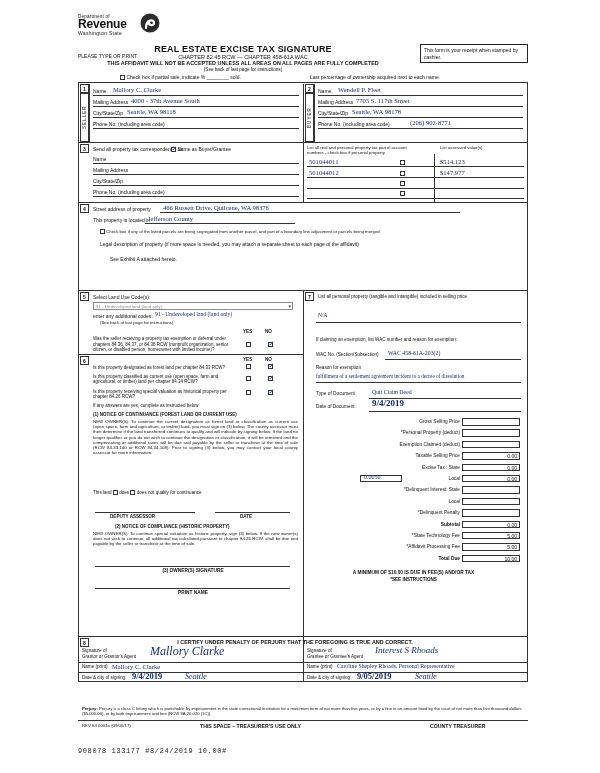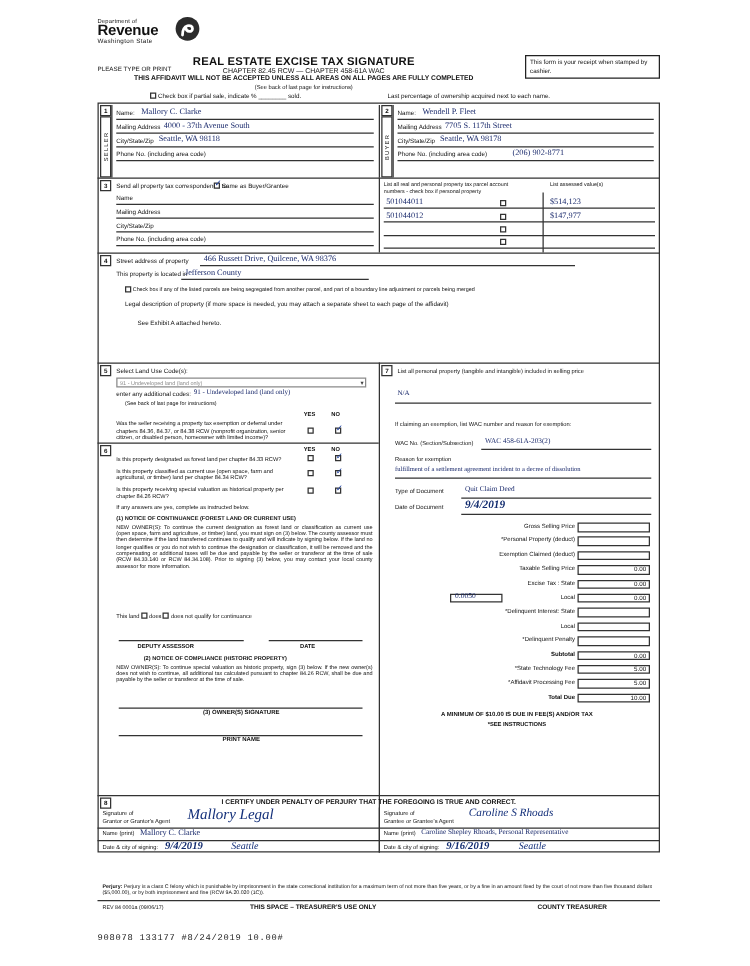--- a/index.html
+++ b/index.html
@@ -45,21 +45,21 @@
     position:absolute; width:9px; border:1px solid #333;
     font-size:4.6px; letter-spacing:1px; writing-mode:vertical-rl; text-orientation:mixed;
     text-align:center; display:flex; align-items:center; justify-content:center;
     transform:rotate(180deg);
   }
   .lbl { position:absolute; font-size:5px; }
   .hand {
     font-family:"Liberation Serif", serif;
     font-size:6.6px; color:#1a2a6c;
   }
-  .hand-b { font-family:"Liberation Serif", serif; font-size:6.6px; color:#102a6e; font-weight:bold;font-style:italic;}
+  .hand-b { font-family:"Liberation Serif", serif; font-size:6.6px; color:#102a6e; font-weight:bold;}
   .hline { position:absolute; background:#333; height:1px; }
   .vline { position:absolute; background:#333; width:1px; }
 
   .chk {
     display:inline-block; width:5px; height:5px; border:1px solid #333;
     vertical-align:-1px; background:#fff; position:relative;
   }
   .chk.on::after {
     content:"✓"; position:absolute; left:-0.4px; top:-3.2px; font-size:7px; color:#123; line-height:7px;
   }
@@ -383,38 +383,38 @@
   <div class="hline" style="left:78px; top:636px; width:450px;"></div>
   <div class="num" style="left:80px; top:638px;">8</div>
   <div class="lbl b ctr" style="left:95px; top:639px; width:400px; font-size:5.4px;">I CERTIFY UNDER PENALTY OF PERJURY THAT THE FOREGOING IS TRUE AND CORRECT.</div>
 
   <div class="vline" style="left:303px; top:646px; height:36px;"></div>
   <div class="hline" style="left:78px; top:662px; width:450px;"></div>
   <div class="hline" style="left:78px; top:672px; width:450px;"></div>
 
   <div class="lbl" style="left:82px; top:648px; white-space:pre-line; line-height:5.6px; font-size:4.6px;">Signature of
 Grantor or Grantor's Agent</div>
-  <div class="sig" style="position:absolute; left:150px; top:644px; font-size:12px;">Mallory Legal</div>
+  <div class="sig" style="position:absolute; left:150px; top:644px; font-size:12px;">Mallory Clarke</div>
 
   <div class="lbl" style="left:307px; top:648px; white-space:pre-line; line-height:5.6px; font-size:4.6px;">Signature of
 Grantee or Grantee's Agent</div>
-  <div class="sig" style="position:absolute; left:375px; top:645px; font-size:9px;">Caroline S Rhoads</div>
+  <div class="sig" style="position:absolute; left:375px; top:645px; font-size:9px;">Interest S Rhoads</div>
 
   <div class="lbl" style="left:82px; top:664px; font-size:4.6px;">Name (print)</div>
   <div class="hand" style="position:absolute; left:112px; top:663px;">Mallory C. Clarke</div>
 
   <div class="lbl" style="left:307px; top:664px; font-size:4.6px;">Name (print)</div>
   <div class="hand" style="position:absolute; left:337px; top:663px; font-size:5.8px;">Caroline Shepley Rhoads, Personal Representative</div>
 
   <div class="lbl" style="left:82px; top:675px; font-size:4.6px;">Date &amp; city of signing:</div>
   <div class="hand-b" style="position:absolute; left:132px; top:671px; font-size:8.5px;">9/4/2019</div>
   <div class="sig" style="position:absolute; left:185px; top:672px; font-size:8px;">Seattle</div>
 
   <div class="lbl" style="left:307px; top:675px; font-size:4.6px;">Date &amp; city of signing:</div>
-  <div class="hand-b" style="position:absolute; left:357px; top:671px; font-size:8.5px;">9/16/2019</div>
+  <div class="hand-b" style="position:absolute; left:357px; top:671px; font-size:8.5px;">9/05/2019</div>
   <div class="sig" style="position:absolute; left:415px; top:672px; font-size:8px;">Seattle</div>
 
   <div class="perjury">
     <span class="b">Perjury:</span><span> Perjury is a class C felony which is punishable by imprisonment in the state correctional institution for a maximum term of not more than five years, or by a fine in an amount fixed by the court of not more than five thousand dollars ($5,000.00), or by both imprisonment and fine (RCW 9A.20.020 (1C)).</span>
   </div>
   <div class="hline" style="left:78px; top:720px; width:450px;"></div>
   <div class="rev">REV 84 0001a (09/06/17)</div>
   <div class="treas">THIS SPACE – TREASURER'S USE ONLY</div>
   <div class="cotreas">COUNTY TREASURER</div>
   <div class="footer-ocr">908078  133177  #8/24/2019  10.00#</div>

